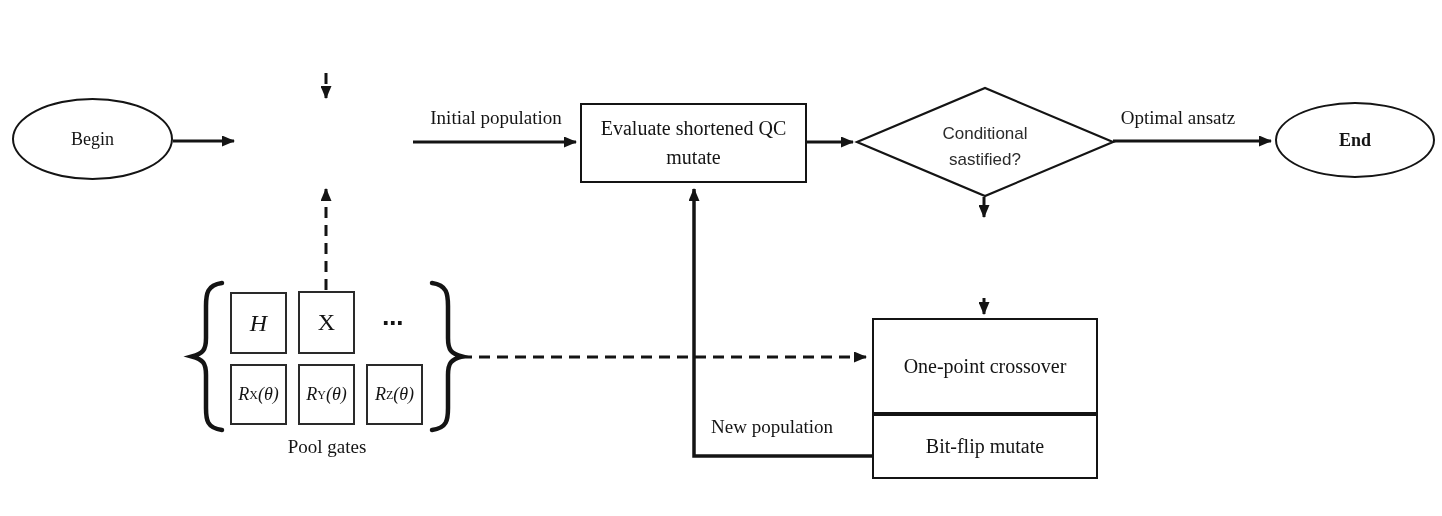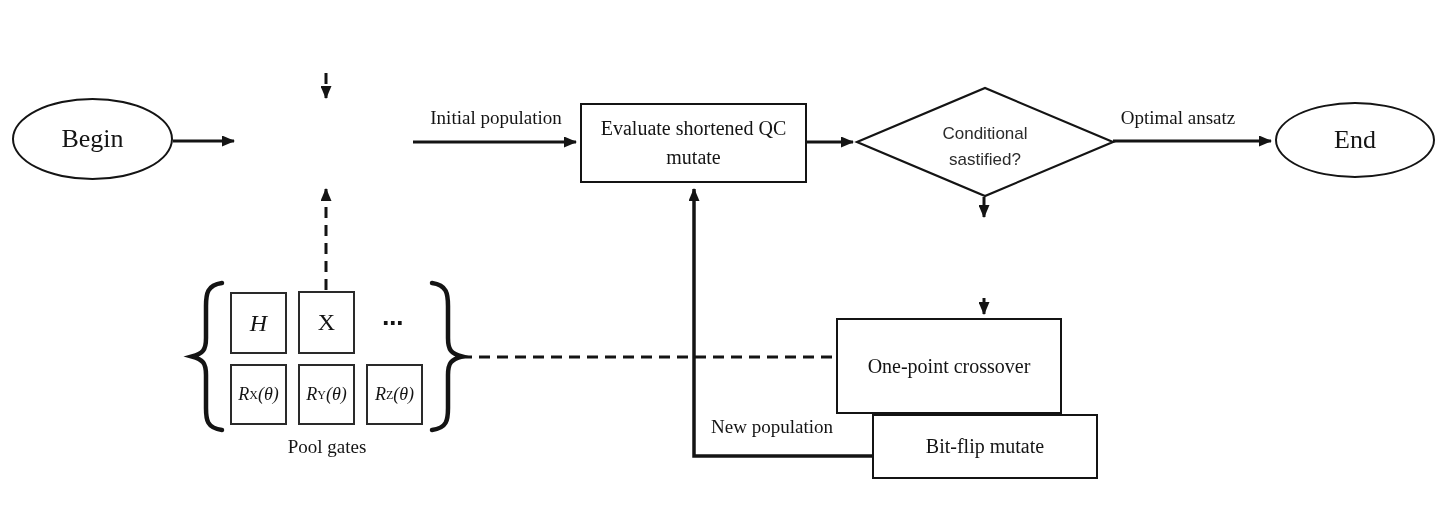--- a/index.html
+++ b/index.html
@@ -6,21 +6,21 @@
   #stage{
     position:relative;width:1442px;height:516px;background:#ffffff;
     font-family:"Liberation Serif", serif;color:#141414;overflow:hidden;
   }
   #wires{position:absolute;left:0;top:0;z-index:1;}
   .node{
     position:absolute;z-index:2;background:#ffffff;border:2px solid #141414;
     display:flex;align-items:center;justify-content:center;text-align:center;
     font-size:20px;line-height:1.45;box-sizing:border-box;
   }
-  .terminal{border-radius:50%;font-size:26px;}
+  .terminal{border-radius:50%;font-size:18px;}
   .node-label{padding:0 18px;}
   .gate{
     position:absolute;z-index:2;background:#ffffff;border:2px solid #2a2a2a;
     display:flex;align-items:center;justify-content:center;box-sizing:border-box;
     font-size:24px;
   }
   .gate.rgate{font-size:18px;}
   .gate .gbase.it{font-style:italic;}
   .gate sub{font-size:12px;line-height:0;}
   .gate .garg{font-style:italic;}
@@ -67,28 +67,28 @@
 
     <path d="M222,283 C207,285 206,294 206,306 L206,338 C206,350 203,353.5 192,356.5
              C203,359.5 206,363 206,375 L206,408 C206,420 207,428 222,430" stroke="#141414" stroke-width="4.5" fill="none" stroke-linecap="round"></path>
     <path d="M432,283 C447,285 448,294 448,306 L448,338 C448,350 451,353.5 462,356.5
              C451,359.5 448,363 448,375 L448,408 C448,420 447,428 432,430" stroke="#141414" stroke-width="4.5" fill="none" stroke-linecap="round"></path>
   </svg>
 
   <div class="node terminal" style="left:12px;top:98px;width:161px;height:82px;">
     <span>Begin</span>
   </div>
-  <div class="node terminal" style="left:1275px;top:102px;width:160px;height:76px;">
+  <div class="node terminal" style="left:1275px;top:102px;width:160px;height:76px;font-weight:bold;">
     <span>End</span>
   </div>
 
   <div class="node" style="left:580px;top:103px;width:227px;height:80px;">
     <span class="node-label" style="max-width:195px;">Evaluate shortened QC mutate</span>
   </div>
-  <div class="node" style="left:836px;top:318px;width:226px;height:96px;">
+  <div class="node" style="left:872px;top:318px;width:226px;height:96px;">
     <span class="node-label">One-point crossover</span>
   </div>
   <div class="node" style="left:872px;top:414px;width:226px;height:65px;">
     <span class="node-label">Bit-flip mutate</span>
   </div>
 
   <div class="diamond-label" style="left:900px;top:121px;">Conditional
 sastified?</div>
 
   <div class="gate" style="left:230px;top:292px;width:57px;height:62px;">

